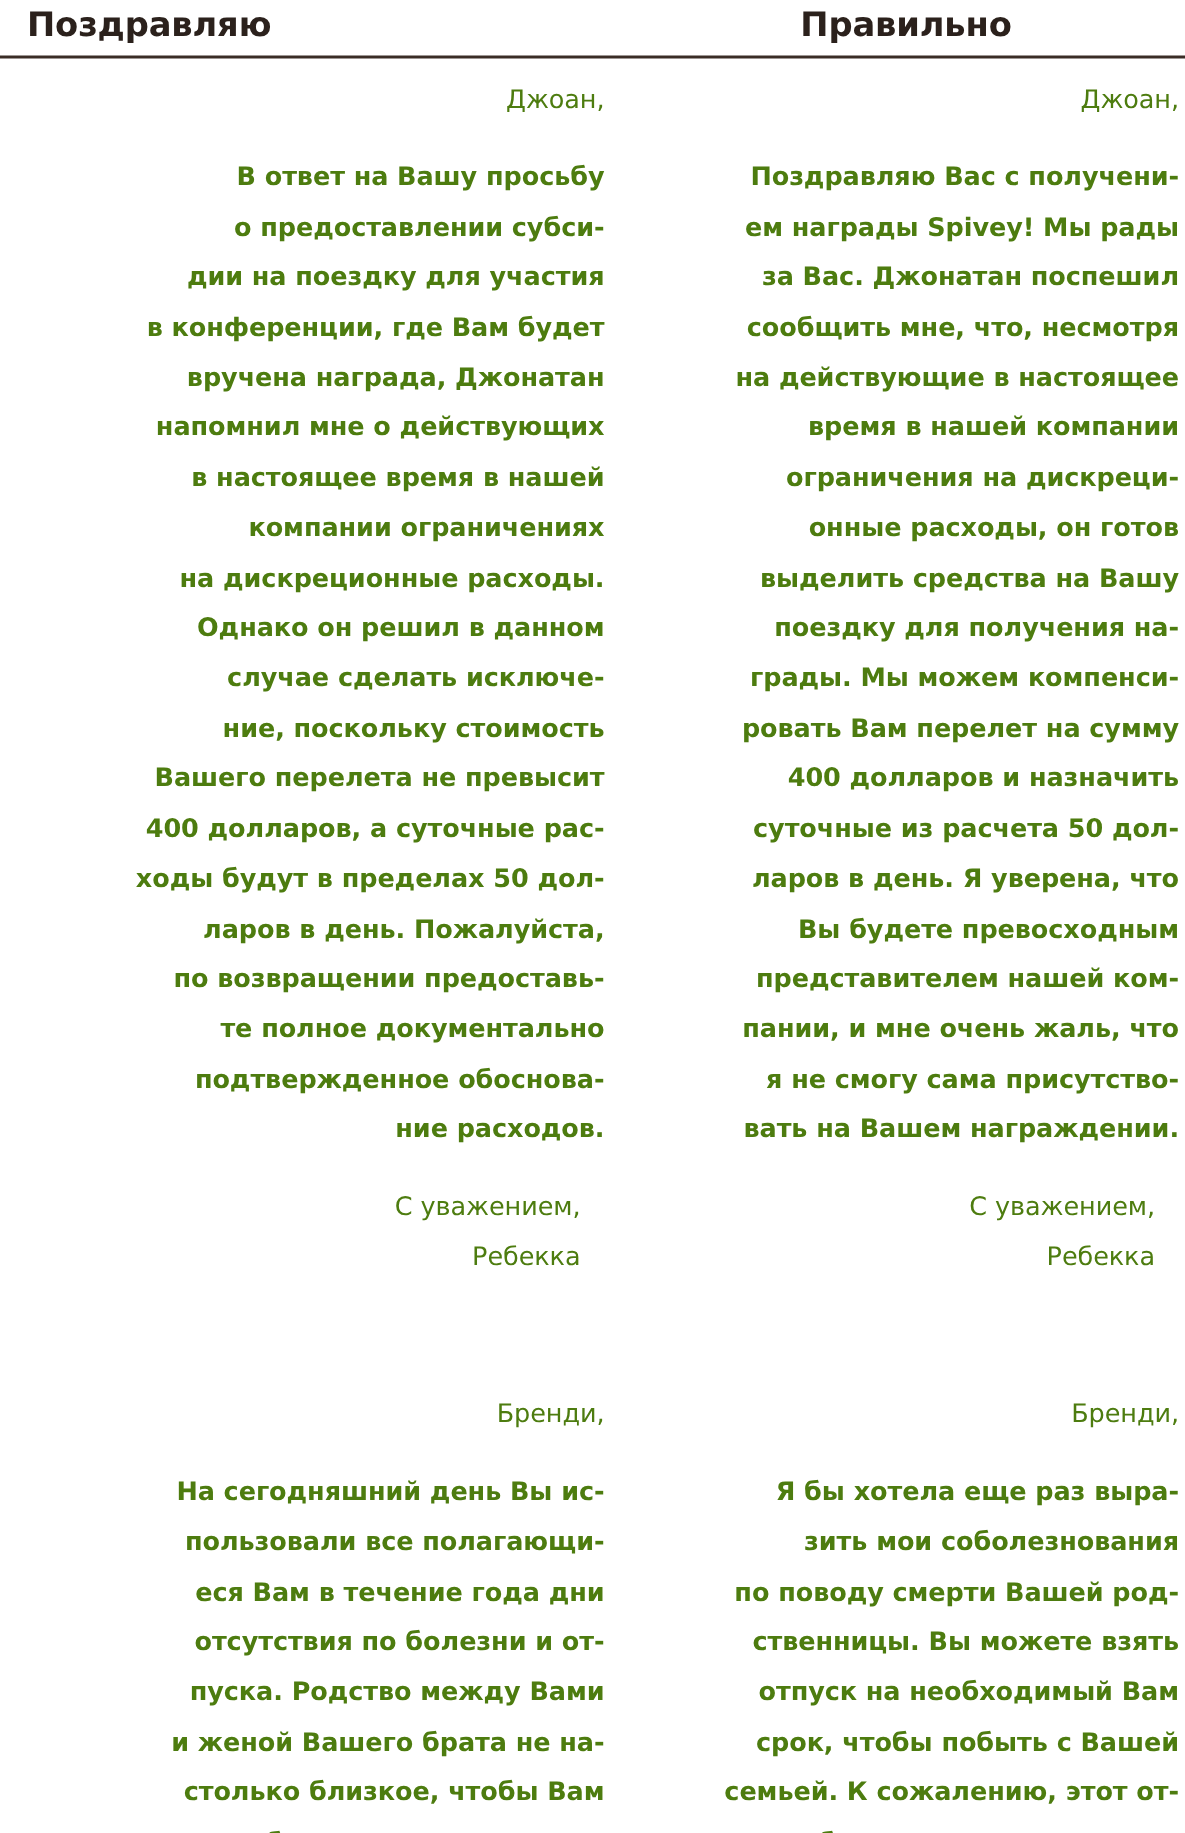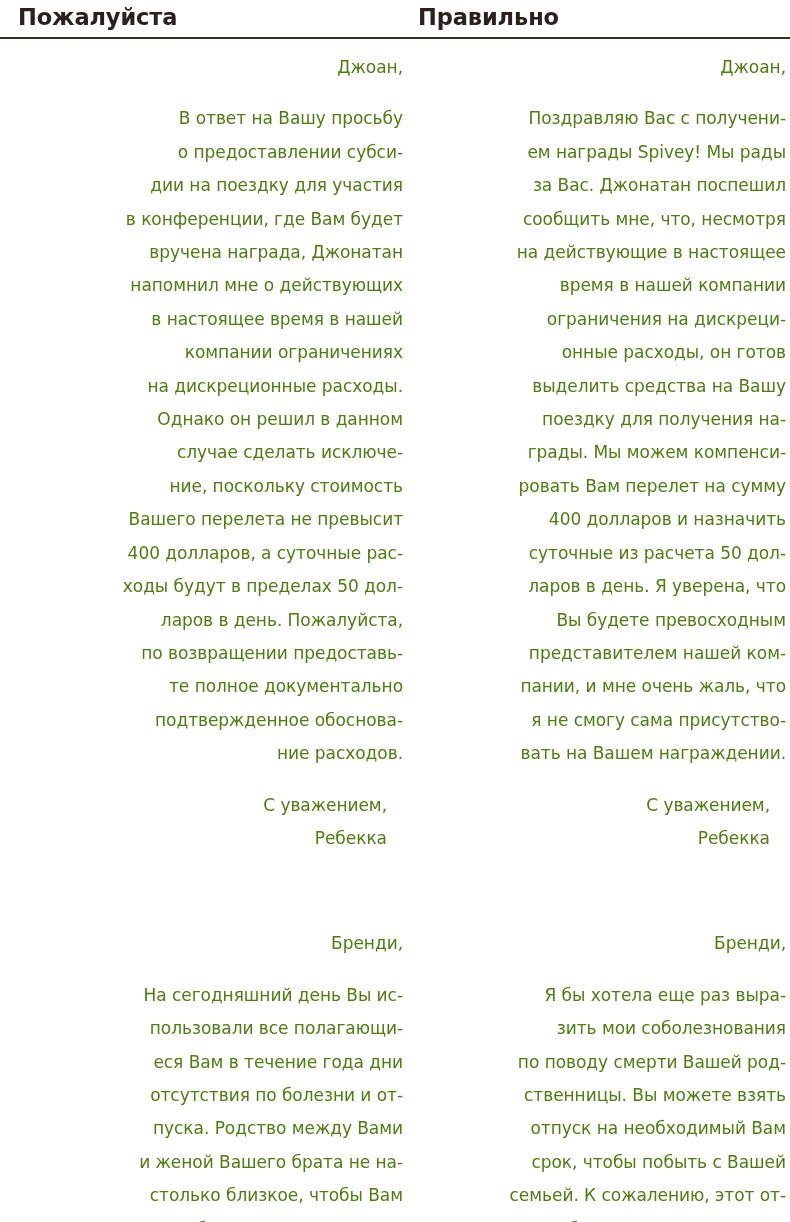--- a/index.html
+++ b/index.html
@@ -35,21 +35,21 @@
   .header-cell {
     box-sizing: border-box;
     font-size: 22.5px;
     font-weight: bold;
     letter-spacing: -0.1px;
     line-height: 27px;
     color: #2b211c;
     white-space: nowrap;
   }
   .header-cell.left  { width: 409px; padding-left: 18px; }
-  .header-cell.right { width: 381px; padding-left: 9px; }
+  .header-cell.right { width: 381px; padding-left: 9px; text-align: center; }
 
   .divider {
     width: 790px;
     height: 0;
     border-top: 2.2px solid #3a2d26;
     margin: 6px 0 0 0;
   }
 
   
   .columns {
@@ -73,39 +73,40 @@
   }
 
   
   .salutation {
     margin: 0 0 18px 0;
   }
   
   .letter-body {
     margin: 0 0 18px 16px;
     white-space: pre-line;
+    font-weight: bold;
   }
   
   .closing {
     margin: 16px;
     white-space: pre-line;
   }
 
   
   .letter-gap {
     height: 56px;
   }
 </style>
 </head>
 <body>
 
 <div class="page">
 
   <div class="header-row">
-    <div class="header-cell left">Пожалуйста</div>
+    <div class="header-cell left">Поздравляю</div>
     <div class="header-cell right">Правильно</div>
   </div>
 
   <div class="divider"></div>
 
   <div class="columns">
 
     <div class="col left">
 
       <div class="block">

